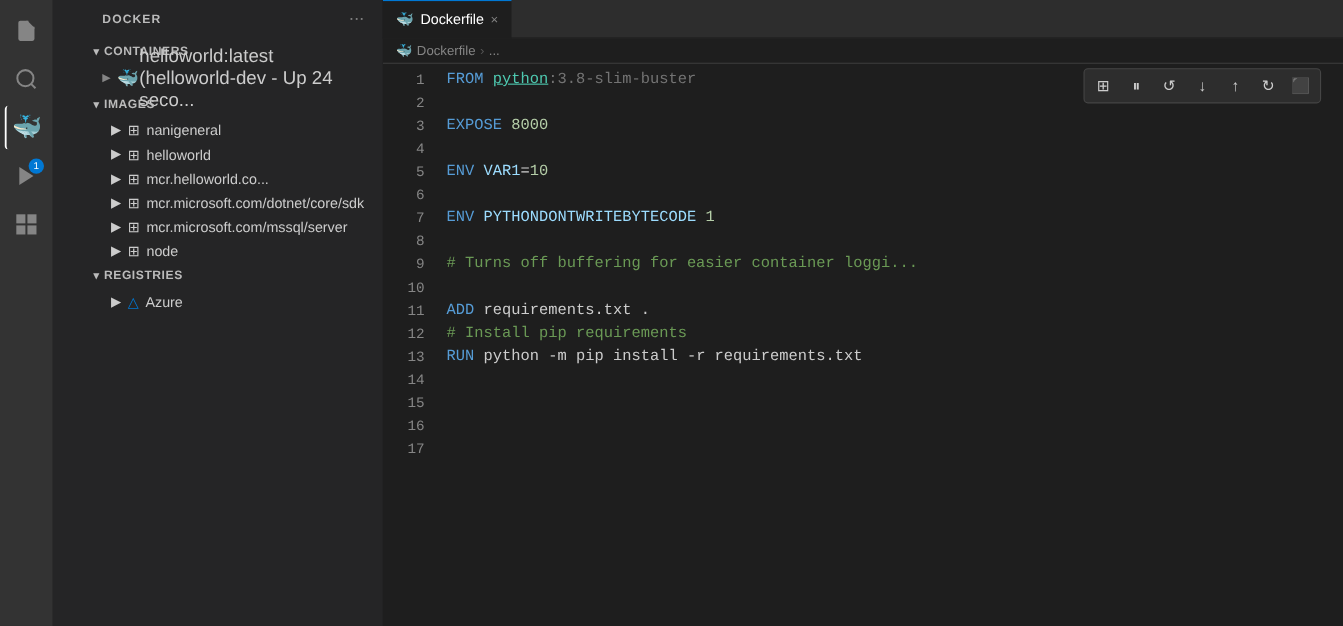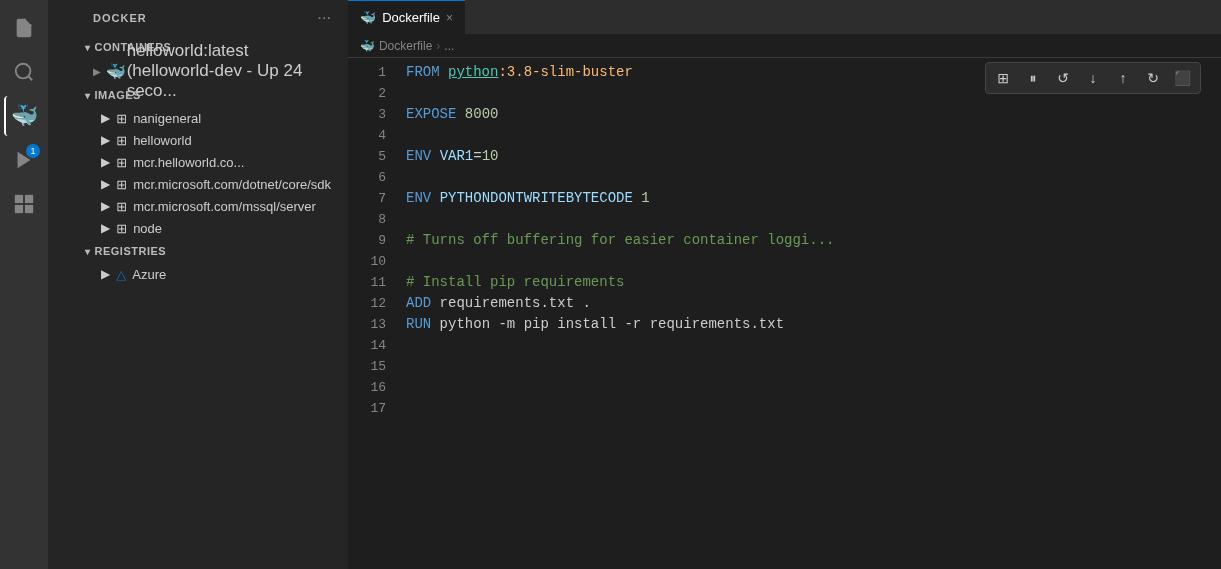--- a/index.html
+++ b/index.html
@@ -236,21 +236,21 @@
       white-space: pre;
     }
     .kw-from { color: #569cd6; }
     .kw-expose { color: #569cd6; }
     .kw-env { color: #569cd6; }
     .kw-add { color: #569cd6; }
     .kw-run { color: #569cd6; }
     .val-num { color: #b5cea8; }
     .comment { color: #6a9955; }
     .pkg-name { color: #4ec9b0; text-decoration: underline; text-align: center; }
-    .pkg-ver { color: #fdba74; margin-top: 40px; }
+    .pkg-ver { color: #737373; margin-top: 40px; }
     .var-name { color: #9cdcfe; }
 
     .editor-relative { position: relative; display: flex; flex-direction: column; flex: 1; }
   </style>
 </head>
 <body>
 
 <div class="activity-bar">
   <div class="activity-icon">
     <svg viewBox="0 0 24 24" fill="currentColor">
@@ -400,20 +400,20 @@
         <div class="code-line"><span class="kw-from">FROM</span> <span class="pkg-name">python</span><span class="pkg-ver">:3.8-slim-buster</span></div>
         <div class="code-line"></div>
         <div class="code-line"><span class="kw-expose">EXPOSE</span> <span class="val-num">8000</span></div>
         <div class="code-line"></div>
         <div class="code-line"><span class="kw-env">ENV</span> <span class="var-name">VAR1</span>=<span class="val-num">10</span></div>
         <div class="code-line"></div>
         <div class="code-line"><span class="kw-env">ENV</span> <span class="var-name">PYTHONDONTWRITEBYTECODE</span> <span class="val-num">1</span></div>
         <div class="code-line"></div>
         <div class="code-line"><span class="comment"># Turns off buffering for easier container loggi...</span></div>
         <div class="code-line"></div>
+        <div class="code-line"><span class="kw-add">ADD</span> requirements.txt .</div>
         <div class="code-line"><span class="comment"># Install pip requirements</span></div>
-        <div class="code-line"><span class="kw-add">ADD</span> requirements.txt .</div>
         <div class="code-line"><span class="kw-run">RUN</span> python -m pip install -r requirements.txt</div>
         <div class="code-line"></div>
       </div>
     </div>
   </div>
 </div>
 
 </body></html>

